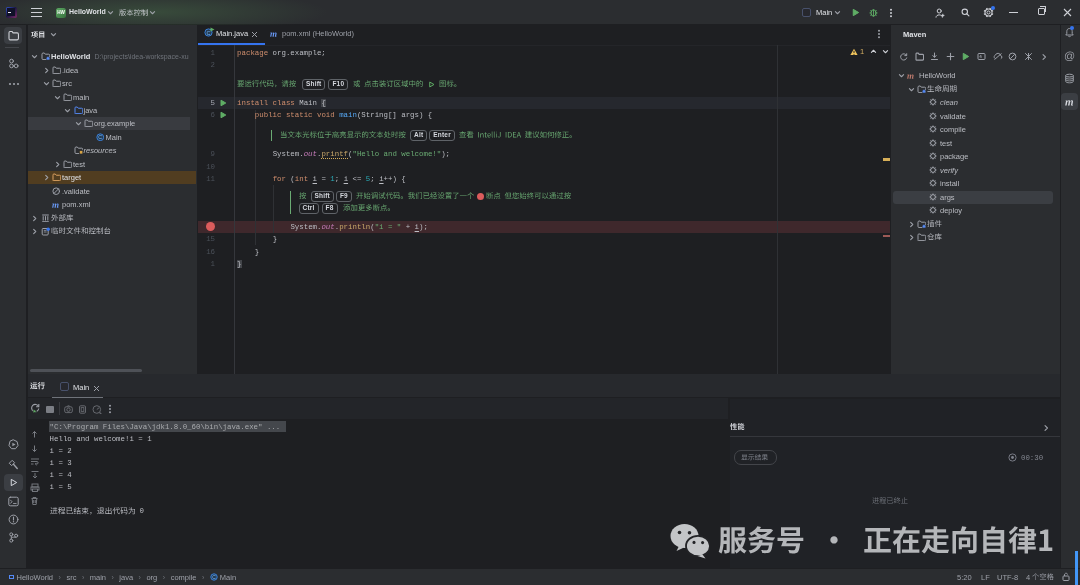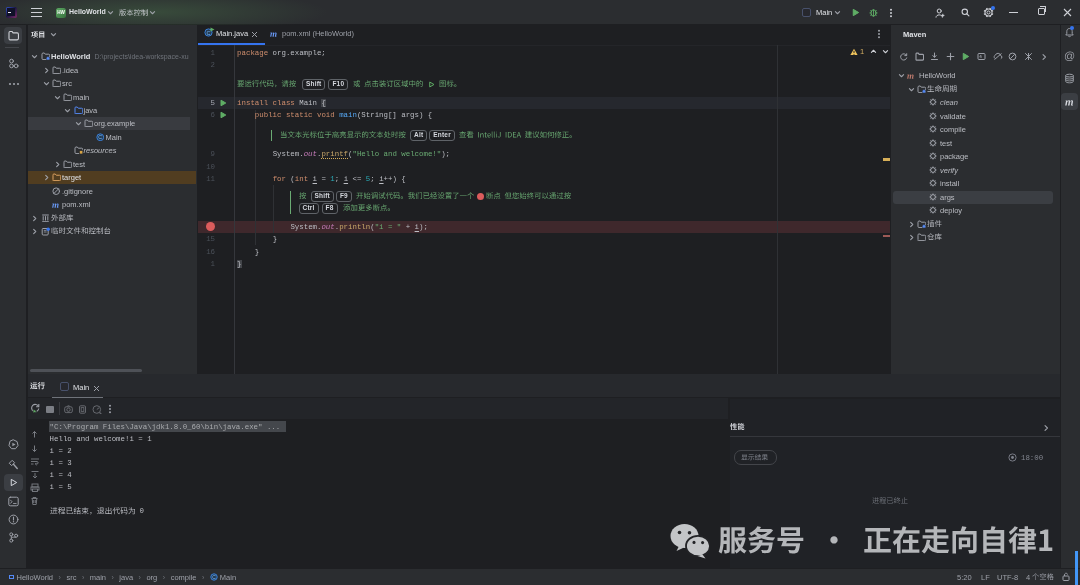--- a/index.html
+++ b/index.html
@@ -293,21 +293,21 @@
     <div class="ab row" style="left:62px;top:172.25px;height:11px">
       <span class="t" style="color:#dfe1e5;">target</span>
     </div>
     <div class="ab" style="left:52px;top:186.7px">
       <svg width="8.5" height="8.5" viewBox="0 0 8.5 8.5" style="">
         <circle cx="4.2" cy="4.2" r="3.3" stroke="#9da0a8" stroke-width="1" fill="none" stroke-linecap="round" stroke-linejoin="round"></circle>
         <path d="M1.9 6.5L6.5 1.9" stroke="#9da0a8" stroke-width="1" fill="none" stroke-linecap="round" stroke-linejoin="round"></path>
       </svg>
     </div>
     <div class="ab row" style="left:62px;top:185.7px;height:11px">
-      <span class="t" style="color:#bcbec4;">.gitignore</span>
+      <span class="t" style="color:#bcbec4;">.validate</span>
     </div>
     <div class="ab" style="left:51.5px;top:200.14999999999998px">
       <svg width="8" height="10" viewBox="0 0 8 10" style="display:block;position:relative;top:0px;padding-top:0px">
         <path fill="#6a9bfa" d="M5.4 4.5Q5.4 4.1 5 4.1Q4.9 4.1 4.7 4.3Q4.5 4.4 4.3 4.7Q4.1 5 4.1 5.2L3.7 7.7H2.5L2.9 5.2Q3 4.7 3 4.5Q3 4.1 2.7 4.1Q2.5 4.1 2.2 4.4Q2 4.7 1.8 5.1L1.3 7.7H0.2L0.8 4L0.4 3.9L0.5 3.6H1.9L1.9 4.3Q2.2 3.9 2.6 3.7Q2.9 3.5 3.4 3.5Q3.8 3.5 4 3.7Q4.2 3.9 4.2 4.3Q4.8 3.5 5.7 3.5Q6.1 3.5 6.3 3.7Q6.6 3.9 6.6 4.4Q6.6 4.5 6.5 5L6.1 7.3L6.6 7.4L6.5 7.7H4.8L5.3 5.2Q5.4 4.7 5.4 4.5Z"></path>
       </svg>
     </div>
     <div class="ab row" style="left:62px;top:199.14999999999998px;height:11px">
       <span class="t" style="color:#bcbec4;">pom.xml</span>
     </div>
     <div class="ab" style="left:31px;top:214.59999999999997px">
@@ -863,21 +863,21 @@
     <div class="ab" style="left:733.5px;top:449.5px;width:43px;height:15px;border:1px solid #43454a;border-radius:7px"></div>
     <div class="ab" style="left:741px;top:453.5px">
       <svg width="28" height="8" viewBox="0 0 28 8" style="display:block;position:relative;top:0px;">
         <path fill="#81858e" d="M1.7 1.9H5.1V2.6H1.7ZM1.7 0.8H5.1V1.5H1.7ZM1.2 0.4V3H5.7V0.4ZM5.6 3.6C5.4 4 4.9 4.6 4.6 4.9L5 5.1C5.3 4.8 5.7 4.2 6 3.8ZM0.8 3.8C1.1 4.2 1.4 4.8 1.6 5.2L2 5C1.9 4.6 1.5 4 1.2 3.6ZM3.9 3.3V5.5H2.9V3.3H2.4V5.5H0.3V6H6.5V5.5H4.4V3.3Z M8.4 3.4C8.1 4.2 7.6 4.9 7 5.4C7.2 5.5 7.4 5.6 7.5 5.7C8 5.2 8.6 4.4 8.9 3.6ZM11.5 3.6C11.9 4.3 12.5 5.2 12.6 5.7L13.2 5.5C12.9 4.9 12.4 4.1 11.9 3.4ZM7.8 0.6V1.1H12.6V0.6ZM7.2 2.2V2.7H9.9V5.7C9.9 5.8 9.9 5.8 9.8 5.8C9.6 5.8 9.2 5.8 8.7 5.8C8.8 6 8.9 6.2 8.9 6.3C9.5 6.3 9.9 6.3 10.2 6.2C10.4 6.2 10.5 6 10.5 5.7V2.7H13.2V2.2Z M13.8 5.4 13.9 6C14.6 5.8 15.5 5.6 16.4 5.4L16.3 5C15.4 5.1 14.5 5.3 13.8 5.4ZM14 2.9C14.1 2.8 14.3 2.8 15.1 2.7C14.8 3.1 14.5 3.5 14.4 3.6C14.2 3.9 14 4 13.9 4.1C13.9 4.2 14 4.4 14 4.5C14.2 4.5 14.4 4.4 16.3 4.1C16.3 4 16.3 3.7 16.3 3.6L14.8 3.9C15.3 3.3 15.9 2.5 16.3 1.8L15.9 1.5C15.7 1.8 15.6 2 15.4 2.3L14.5 2.3C14.9 1.8 15.3 1 15.6 0.3L15.1 0.1C14.8 0.9 14.3 1.8 14.2 2C14 2.2 13.9 2.4 13.8 2.4C13.9 2.5 14 2.8 14 2.9ZM17.9 0.1V1H16.4V1.5H17.9V2.5H16.5V3H19.9V2.5H18.5V1.5H20V1H18.5V0.1ZM16.7 3.7V6.3H17.2V6H19.2V6.3H19.7V3.7ZM17.2 5.6V4.2H19.2V5.6Z M21.5 0.4V3.1H23.5V3.7H20.8V4.2H23.1C22.5 4.8 21.5 5.4 20.6 5.7C20.8 5.8 20.9 6 21 6.1C21.9 5.8 22.9 5.1 23.5 4.4V6.3H24.1V4.4C24.7 5.1 25.7 5.7 26.6 6.1C26.7 6 26.9 5.8 27 5.7C26.1 5.4 25.1 4.8 24.5 4.2H26.8V3.7H24.1V3.1H26.2V0.4ZM22 2H23.5V2.7H22ZM24.1 2H25.6V2.7H24.1ZM22 0.9H23.5V1.5H22ZM24.1 0.9H25.6V1.5H24.1Z"></path>
       </svg>
     </div>
     <svg class="ab" width="9" height="9" style="left:1008px;top:453px">
       <circle cx="4.5" cy="4.5" r="3.6" stroke="#81858e" fill="none" stroke-width="0.9"></circle>
       <circle cx="4.5" cy="4.5" r="1.4" fill="#81858e"></circle>
     </svg>
-    <div class="ab mono" style="left:1021px;top:453px;color:#81858e">18:00</div>
+    <div class="ab mono" style="left:1021px;top:453px;color:#81858e">00:30</div>
     <div class="ab" style="left:872px;top:497px">
       <svg width="36" height="8" viewBox="0 0 36 8" style="display:block;position:relative;top:0px;">
         <path fill="#6f737a" d="M0.6 0.6C1 1 1.5 1.5 1.7 1.8L2.1 1.5C1.9 1.2 1.4 0.7 1 0.3ZM5.2 0.3V1.5H4V0.3H3.5V1.5H2.4V2H3.5V2.8L3.4 3.3H2.4V3.8H3.4C3.3 4.3 3 4.9 2.5 5.3C2.6 5.4 2.8 5.6 2.9 5.7C3.5 5.2 3.8 4.5 3.9 3.8H5.2V5.6H5.7V3.8H6.8V3.3H5.7V2H6.7V1.5H5.7V0.3ZM4 2H5.2V3.3H4L4 2.8ZM1.9 2.8H0.4V3.3H1.4V5.3C1 5.5 0.7 5.8 0.3 6.2L0.6 6.7C1 6.2 1.4 5.8 1.6 5.8C1.8 5.8 2 6 2.3 6.2C2.8 6.5 3.4 6.6 4.3 6.6C5 6.6 6.3 6.5 6.8 6.5C6.8 6.4 6.9 6.1 6.9 5.9C6.2 6 5.2 6.1 4.3 6.1C3.5 6.1 2.9 6 2.4 5.7C2.2 5.6 2 5.5 1.9 5.4Z M11 0.9H13.2V2.2H11ZM10.5 0.5V2.7H13.7V0.5ZM10.4 4.7V5.2H11.8V6.1H9.9V6.6H14.1V6.1H12.4V5.2H13.8V4.7H12.4V3.8H14V3.3H10.3V3.8H11.8V4.7ZM9.8 0.3C9.3 0.5 8.3 0.7 7.5 0.8C7.6 1 7.6 1.1 7.7 1.3C8 1.2 8.4 1.1 8.7 1.1V2.2H7.6V2.7H8.7C8.4 3.5 7.9 4.5 7.4 5C7.5 5.1 7.6 5.3 7.7 5.5C8 5 8.4 4.3 8.7 3.6V6.8H9.3V3.7C9.5 4 9.8 4.3 9.9 4.6L10.2 4.1C10.1 4 9.5 3.3 9.3 3.1V2.7H10.2V2.2H9.3V1C9.6 0.9 9.9 0.8 10.2 0.7Z M15.1 0.6V1.1H19.8V3H16V1.8H15.5V5.5C15.5 6.4 15.8 6.6 17 6.6C17.3 6.6 19.4 6.6 19.7 6.6C20.9 6.6 21.1 6.2 21.3 4.9C21.1 4.8 20.9 4.7 20.7 4.6C20.6 5.8 20.5 6 19.7 6C19.2 6 17.3 6 17 6C16.2 6 16 5.9 16 5.5V3.6H19.8V3.9H20.3V0.6Z M21.9 5.8 21.9 6.3C22.6 6.2 23.6 6 24.5 5.8L24.4 5.3C23.5 5.5 22.5 5.7 21.9 5.8ZM25.7 4.3C26.2 4.5 26.8 4.9 27.2 5.1L27.5 4.7C27.2 4.5 26.5 4.1 26 3.9ZM24.9 5.6C25.9 5.9 27.1 6.4 27.7 6.8L28 6.3C27.4 6 26.2 5.5 25.2 5.2ZM25.8 0.2C25.5 0.8 25 1.6 24.3 2.2L24.4 2L24 1.7C23.8 2 23.7 2.2 23.5 2.5L22.6 2.6C23 1.9 23.4 1.1 23.8 0.4L23.2 0.1C22.9 1 22.4 1.9 22.2 2.2C22.1 2.4 22 2.6 21.8 2.6C21.9 2.8 22 3 22 3.1C22.1 3.1 22.3 3.1 23.2 3C22.9 3.4 22.6 3.8 22.4 3.9C22.2 4.2 22 4.3 21.9 4.4C21.9 4.5 22 4.8 22.1 4.9C22.2 4.8 22.5 4.7 24.3 4.4C24.3 4.3 24.3 4.1 24.3 4L22.8 4.2C23.3 3.6 23.8 2.9 24.3 2.2C24.4 2.3 24.6 2.4 24.6 2.6C24.9 2.3 25.2 2.1 25.4 1.8C25.6 2.2 25.9 2.5 26.2 2.8C25.6 3.2 25 3.6 24.3 3.8C24.5 3.9 24.6 4.1 24.7 4.3C25.3 4 25.9 3.6 26.5 3.2C27 3.6 27.6 4 28.3 4.3C28.4 4.1 28.5 3.9 28.6 3.8C28 3.6 27.4 3.2 26.9 2.8C27.4 2.3 27.8 1.7 28.1 1.1L27.7 0.9L27.6 0.9H26C26.2 0.7 26.3 0.5 26.4 0.2ZM25.7 1.4H27.4C27.1 1.8 26.8 2.1 26.5 2.5C26.2 2.1 25.9 1.8 25.7 1.4Z M30.2 1.7V5.9H29.2V6.4H35.6V5.9H33V3.1H35.3V2.6H33V0.2H32.4V5.9H30.7V1.7Z"></path>
       </svg>
     </div>
     <div class="ab" style="left:0;top:568px;width:1080px;height:17px;background:#2b2d30;border-top:1px solid #1e1f22"></div>
     <div class="ab row" style="left:9px;top:572.5px;height:9px">
       <span style="width:4.5px;height:4.5px;border:1px solid #548af7;display:inline-block;margin-right:3px"></span>
       <span class="t" style="color:#9da0a8">HelloWorld</span>
       <span style="color:#6f737a;font-size:7px;margin:0 5.5px">›</span>

